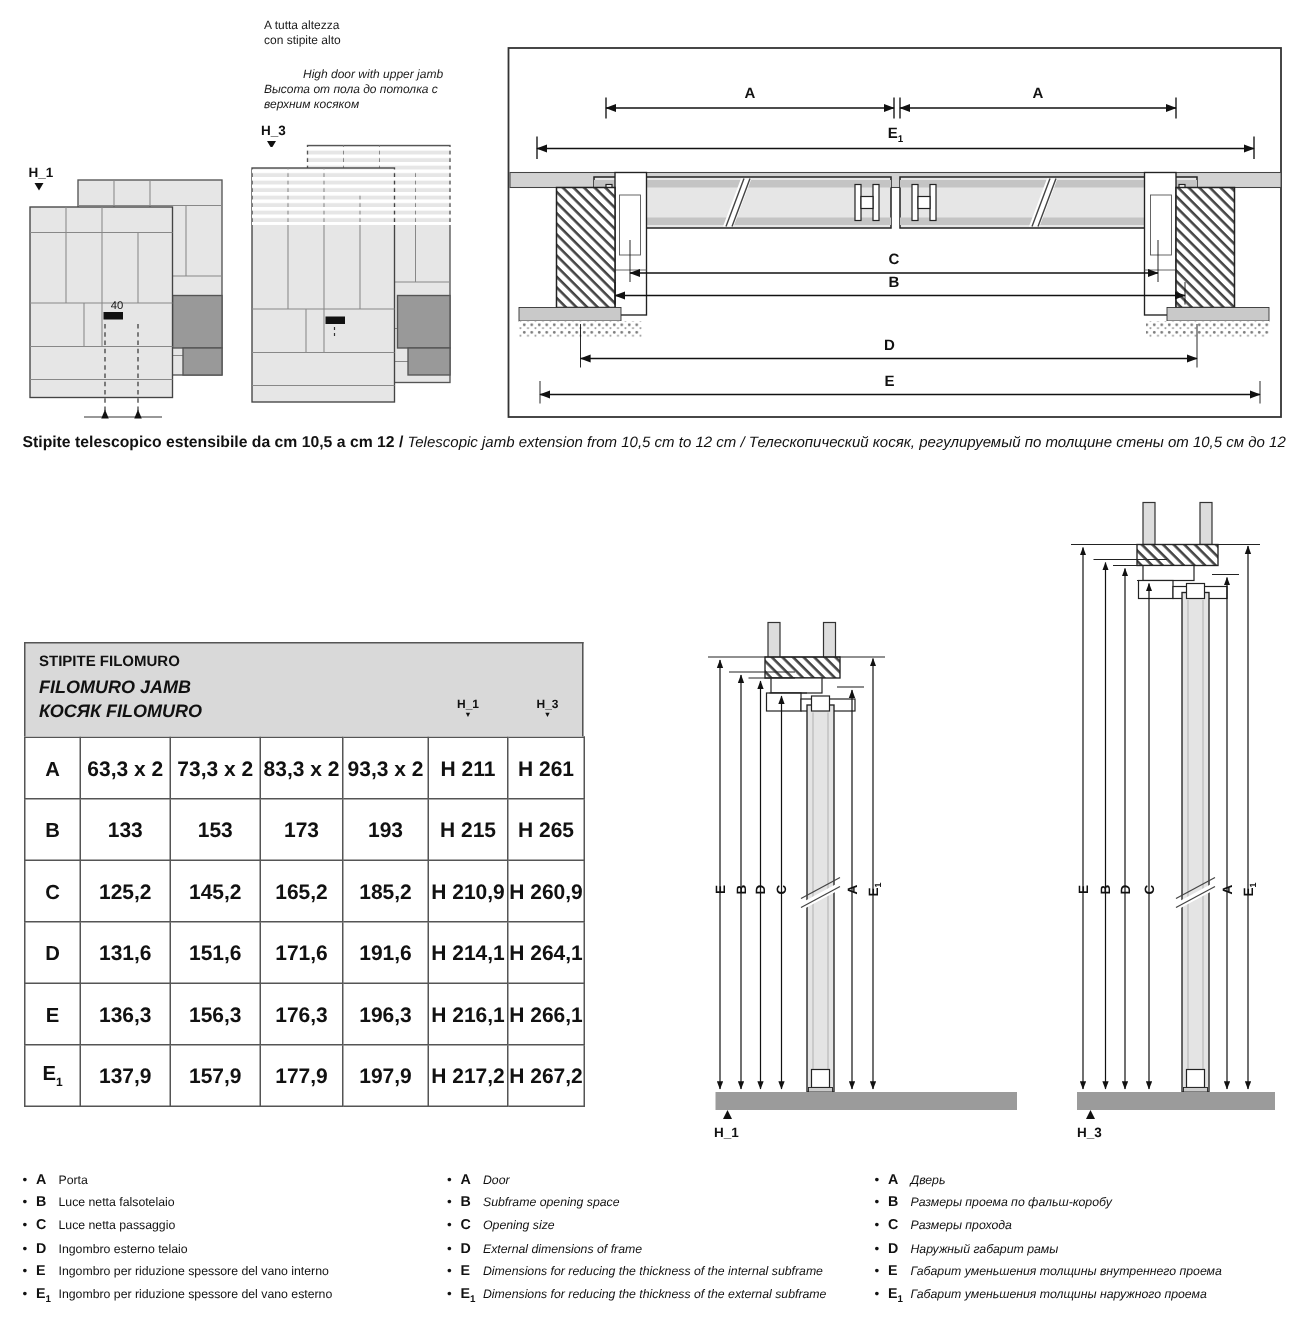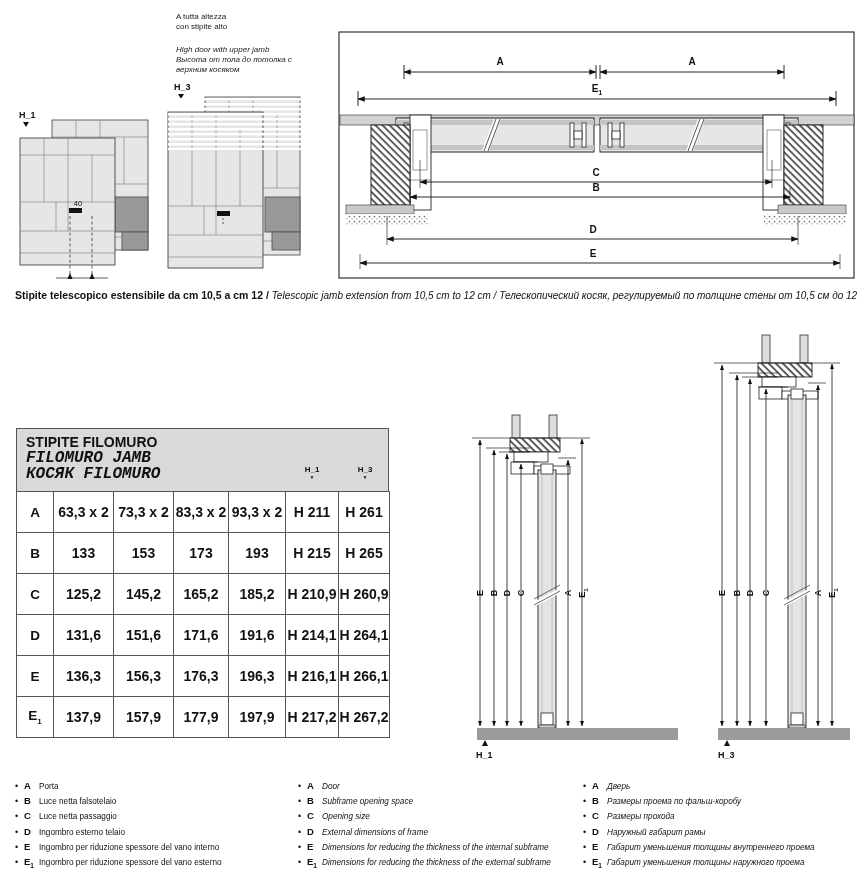--- a/index.html
+++ b/index.html
@@ -1,31 +1,31 @@
 <!DOCTYPE html>
 <html><head>
 <meta charset="utf-8">
 <style>
   html,body{margin:0;padding:0;background:#fff;}
   body{width:860px;height:879px;position:relative;font-family:"Liberation Sans",sans-serif;color:#111;}
   .abs{position:absolute;}
   
   .notes{left:176px;top:12px;width:170px;font-size:8px;line-height:10px;color:#1a1a1a;}
-  .notes .gap1{margin-top:13px;}
+  .notes .gap1{margin-top:13px;margin-left:26px;}
   .notes .gap2{margin-top:0;}
   .it-text{font-style:italic;}
   
   .caption{left:15px;top:289px;width:843px;font-size:10px;white-space:nowrap;}
   .caption b{font-size:10.5px;}
   .caption i{font-weight:normal;}
   
   .dims-table{left:16px;top:428px;width:373px;}
   .thead{position:relative;height:63px;background:#d9d9d9;border:1px solid #555;border-bottom:none;box-sizing:border-box;padding:5px 0 0 9px;}
-  .thead .t1{font-weight:bold;font-size:14px;line-height:16px;}
-  .thead .t2{font-weight:bold;font-style:italic;font-size:16px;line-height:16px;font-family:Liberation Mono, monospace;}
+  .thead .t1{font-weight:bold;font-size:10px;line-height:16px;}
+  .thead .t2{font-weight:bold;font-style:italic;font-size:12px;line-height:16px;}
   .colh{position:absolute;top:36px;width:30px;text-align:center;font-size:8px;font-weight:bold;}
   .colh .tri{display:block;font-size:5px;line-height:6px;}
   .colh1{left:280px;}
   .colh3{left:333px;}
   table.grid{border-collapse:collapse;table-layout:fixed;width:373px;}
   table.grid td{border:1px solid #555;text-align:center;height:40px;font-weight:bold;font-size:14px;padding:0;}
   table.grid td.rl{font-size:13.5px;}
   table.grid sub{font-size:8px;}
   
   .legend{top:781px;width:278px;font-size:8.2px;line-height:10px;}

